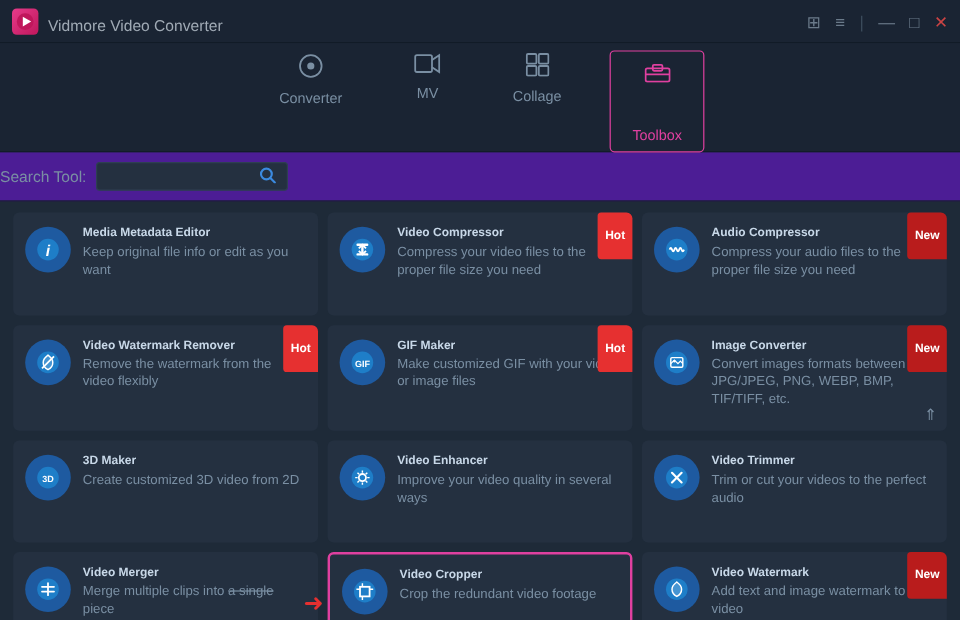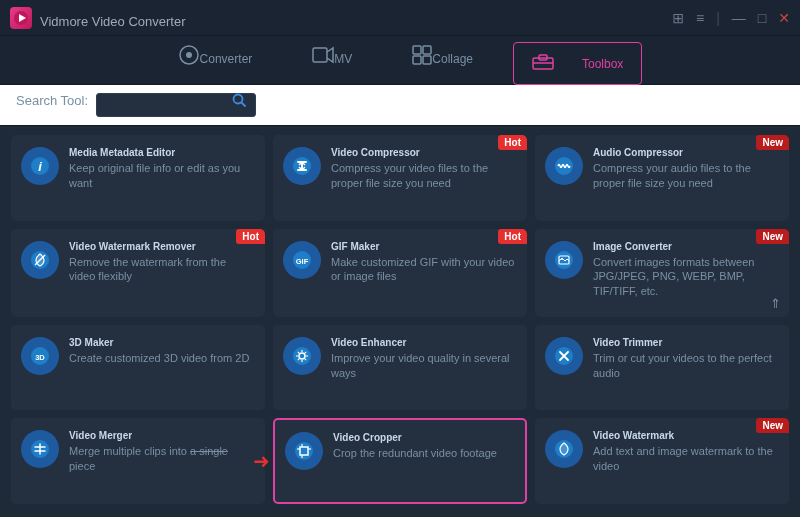--- a/index.html
+++ b/index.html
@@ -57,21 +57,21 @@
     .nav-tabs {
       display: flex;
       justify-content: center;
       background: #1a2433;
       border-bottom: 1px solid #111b27;
       gap: 20px;
       padding: 0 20px;
     }
     .nav-tab {
       display: flex;
-      flex-direction: row;
+      flex-direction: column;
       align-items: center;
       padding: 8px 20px;
       cursor: pointer;
       color: #7a8fa3;
       font-size: 12px;
       position: relative;
       border-bottom: 2px solid transparent;
     }
     .nav-tab .tab-icon {
       font-size: 20px;
@@ -81,23 +81,23 @@
       color: #e040a0;
       border: 1.5px solid #e040a0;
       border-radius: 4px;
       margin-bottom: -1px;
       gap: 28px;
     }
 
     
     .search-bar {
       display: flex;
-      align-items: flex-start;
-      background: #ffffff;
-      padding: 8px 16px;
+      align-items: center;
+      background: #4c1d95;
+      padding: 8px 0;
       border-bottom: 1px solid #111b27;
     }
     .search-bar label {
       font-size: 13px;
       color: #7a8fa3;
       margin-right: 8px;
     }
     .search-bar input {
       background: #243040;
       border: 1px solid #2e3f52;
@@ -166,21 +166,21 @@
       color: #7a8fa3;
       line-height: 1.35;
     }
     .badge {
       position: absolute;
       top: 0;
       right: 0;
       border-radius: 3px 5px 0 3px;
       font-size: 10px;
       font-weight: bold;
-      padding: 2px 6px;
+      padding: 14px 6px;
       color: white;
     }
     .badge-hot { background: #e63030; }
     .badge-new { background: #b91c1c; }
 
     
     .main-content::-webkit-scrollbar { width: 5px; }
     .main-content::-webkit-scrollbar-track { background: #1a2433; }
     .main-content::-webkit-scrollbar-thumb { background: #3a5070; border-radius: 3px; }
   </style>

